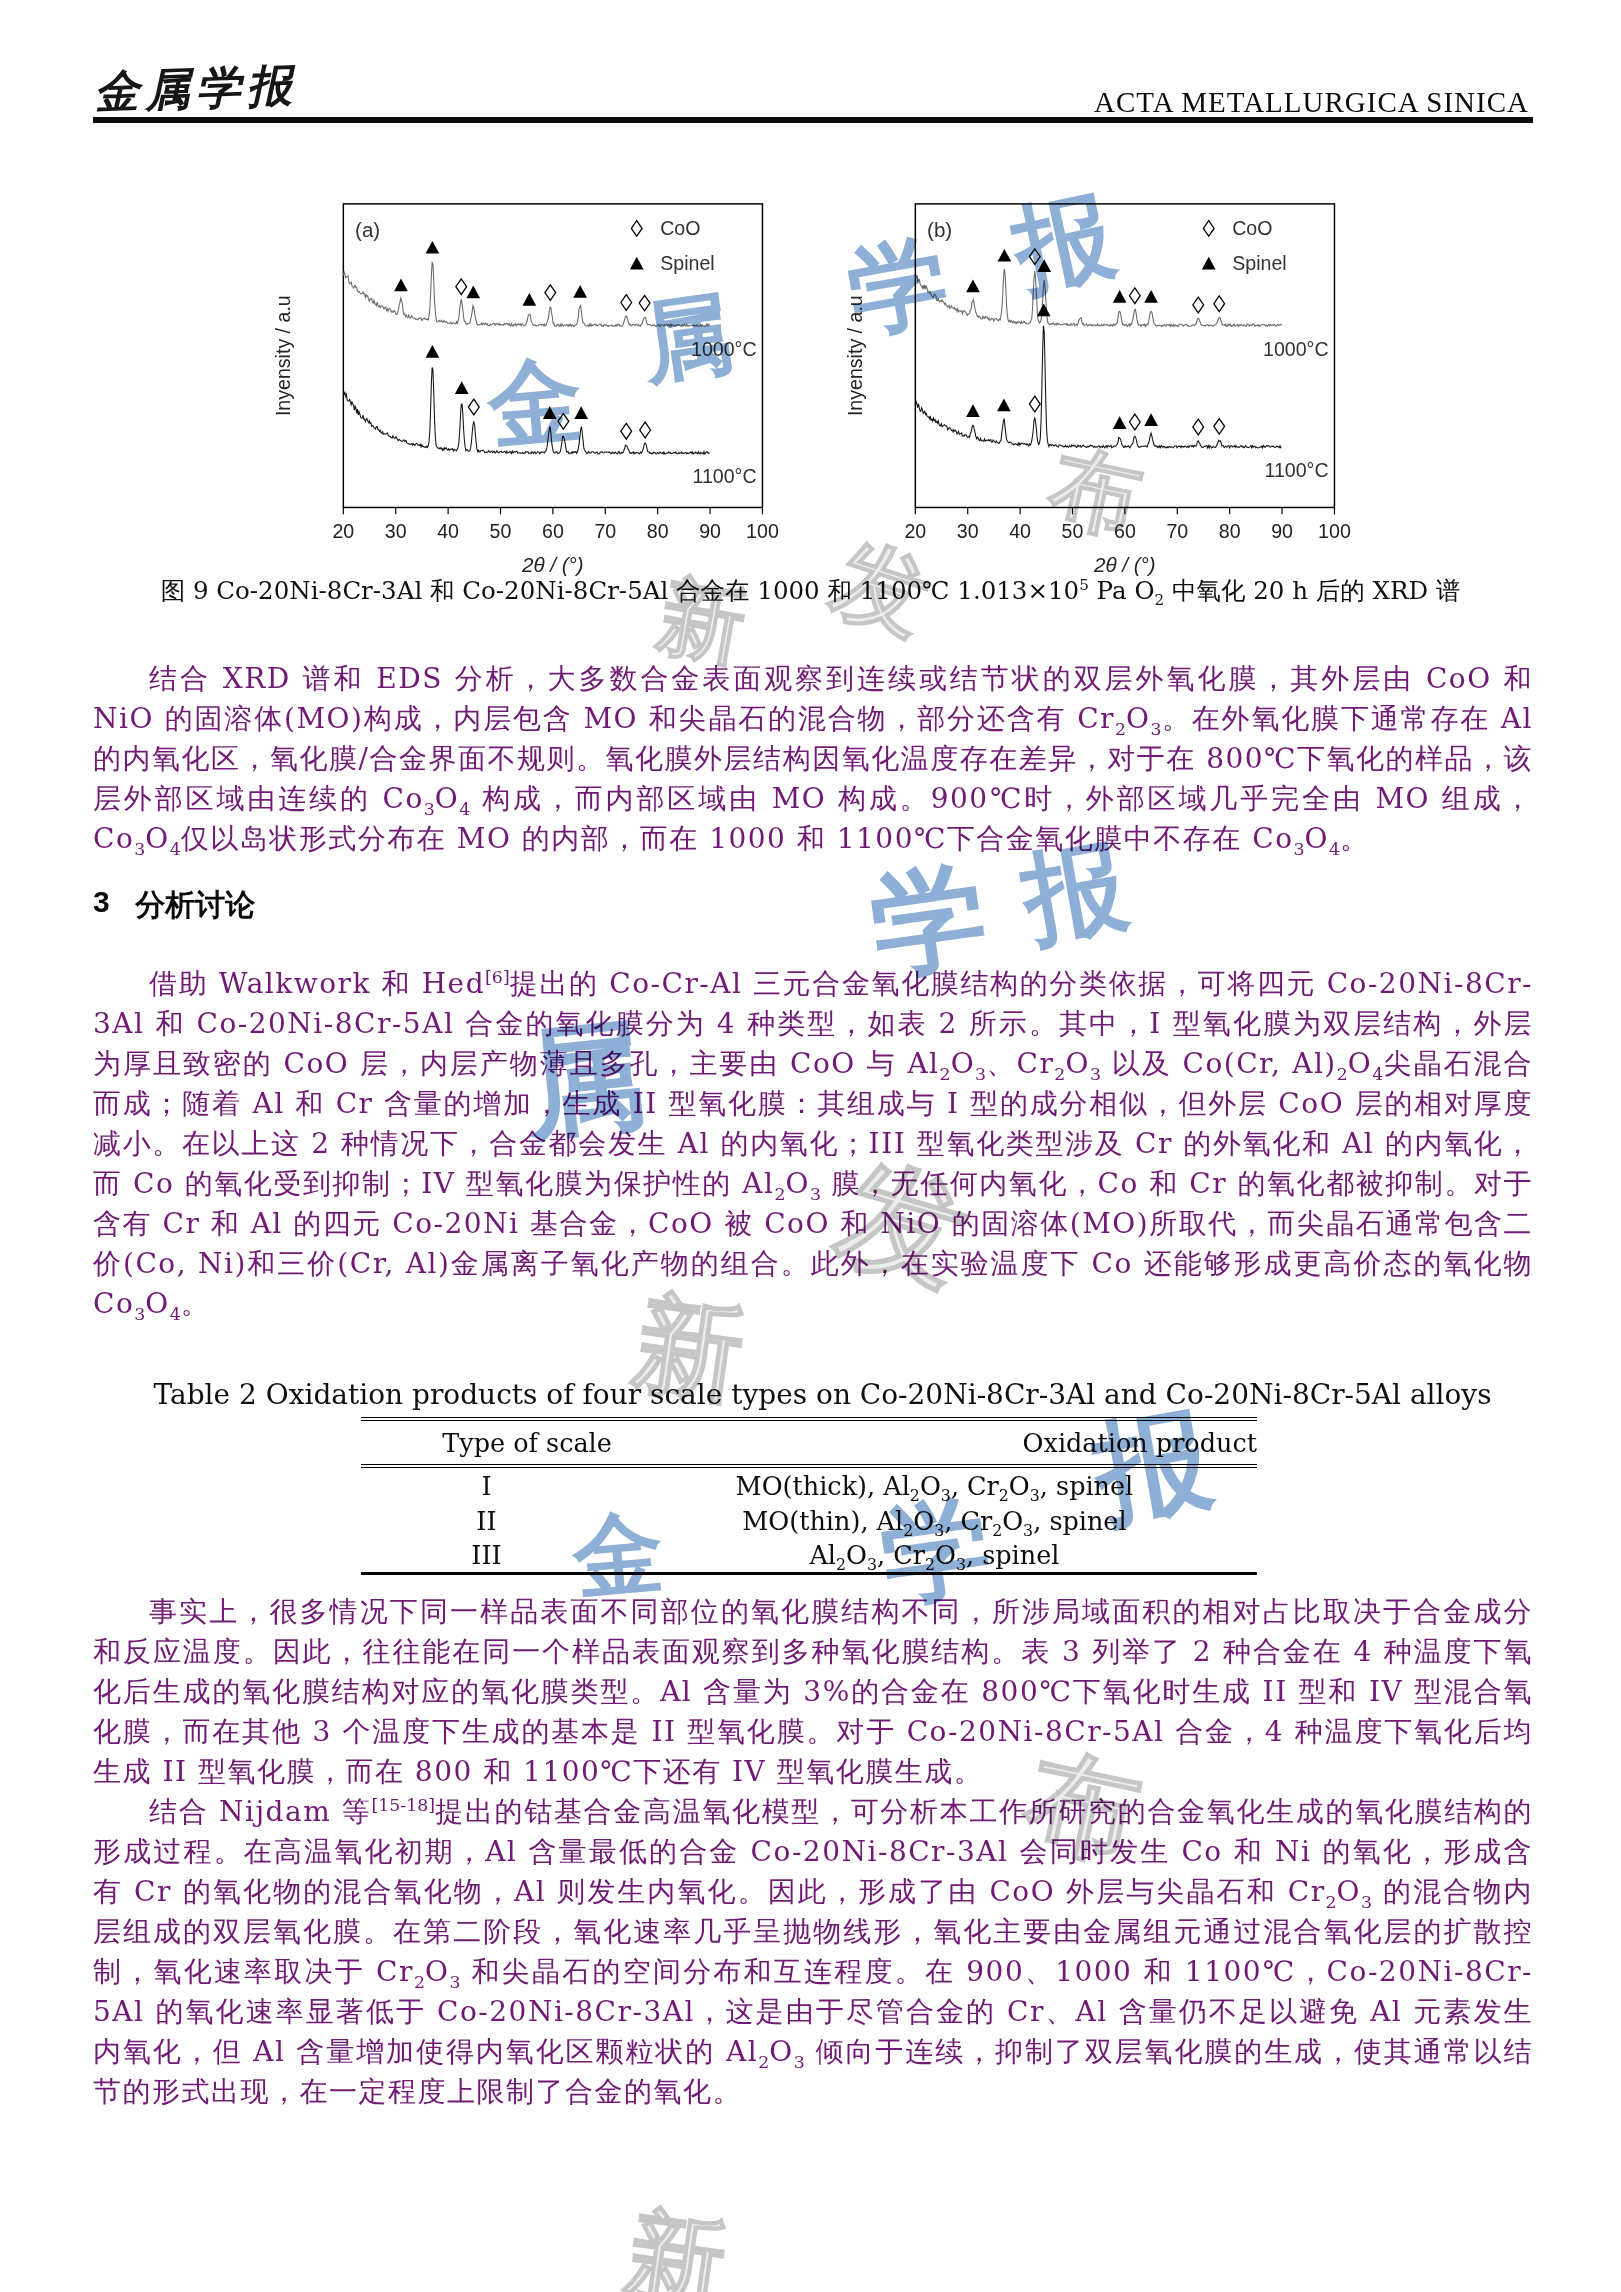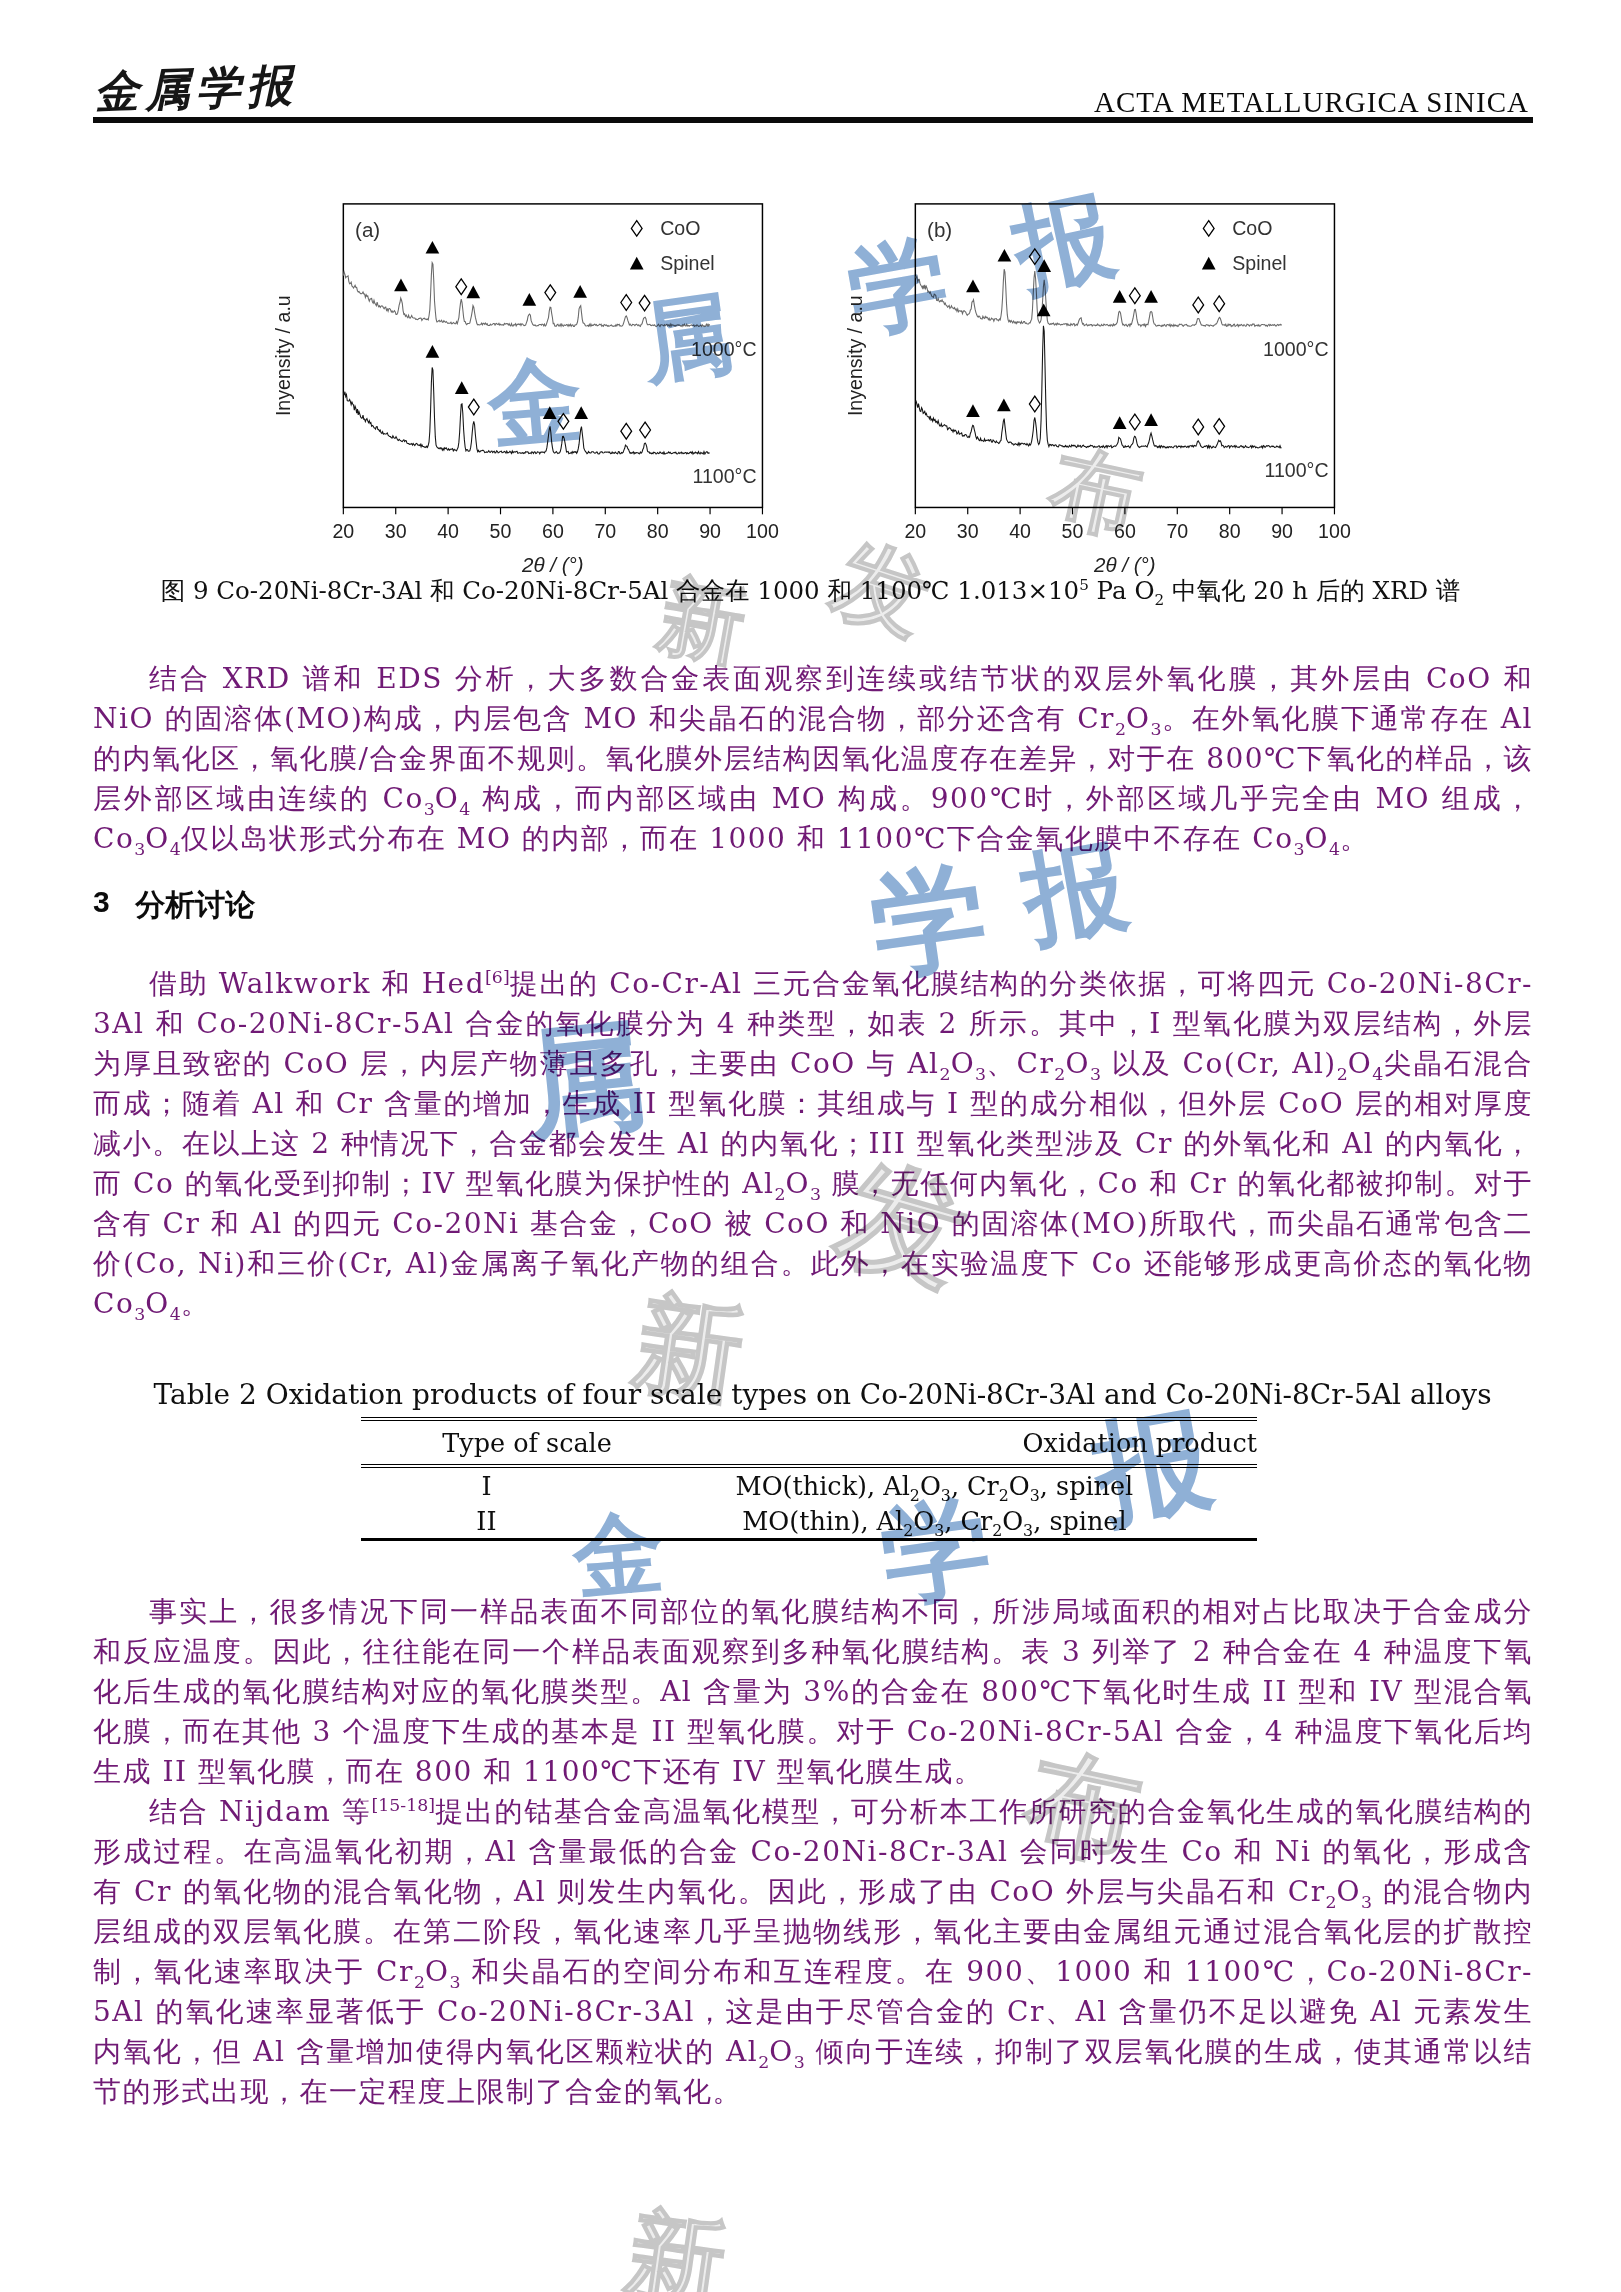--- a/index.html
+++ b/index.html
@@ -187,20 +187,24 @@
       </thead>
       <tbody id="t2body">
           <tr>
             <td class="c1">I</td>
             <td>MO(thick), Al<sub>2</sub>O<sub>3</sub>, Cr<sub>2</sub>O<sub>3</sub>, spinel</td>
           </tr>
           <tr>
             <td class="c1">II</td>
             <td>MO(thin), Al<sub>2</sub>O<sub>3</sub>, Cr<sub>2</sub>O<sub>3</sub>, spinel</td>
           </tr>
+          <tr>
+            <td class="c1">III</td>
+            <td>Al<sub>2</sub>O<sub>3</sub>, Cr<sub>2</sub>O<sub>3</sub>, spinel</td>
+          </tr>
         </tbody>
     </table>
   </div>
 
   <div class="body body2">
     <p>事实上，很多情况下同一样品表面不同部位的氧化膜结构不同，所涉局域面积的相对占比取决于合金成分和反应温度。因此，往往能在同一个样品表面观察到多种氧化膜结构。表 3 列举了 2 种合金在 4 种温度下氧化后生成的氧化膜结构对应的氧化膜类型。Al 含量为 3%的合金在 800℃下氧化时生成 II 型和 IV 型混合氧化膜，而在其他 3 个温度下生成的基本是 II 型氧化膜。对于 Co-20Ni-8Cr-5Al 合金，4 种温度下氧化后均生成 II 型氧化膜，而在 800 和 1100℃下还有 IV 型氧化膜生成。</p>
     <p>结合 Nijdam 等<sup>[15-18]</sup>提出的钴基合金高温氧化模型，可分析本工作所研究的合金氧化生成的氧化膜结构的形成过程。在高温氧化初期，Al 含量最低的合金 Co-20Ni-8Cr-3Al 会同时发生 Co 和 Ni 的氧化，形成含有 Cr 的氧化物的混合氧化物，Al 则发生内氧化。因此，形成了由 CoO 外层与尖晶石和 Cr<sub>2</sub>O<sub>3</sub> 的混合物内层组成的双层氧化膜。在第二阶段，氧化速率几乎呈抛物线形，氧化主要由金属组元通过混合氧化层的扩散控制，氧化速率取决于 Cr<sub>2</sub>O<sub>3</sub> 和尖晶石的空间分布和互连程度。在 900、1000 和 1100℃，Co-20Ni-8Cr-5Al 的氧化速率显著低于 Co-20Ni-8Cr-3Al，这是由于尽管合金的 Cr、Al 含量仍不足以避免 Al 元素发生内氧化，但 Al 含量增加使得内氧化区颗粒状的 Al<sub>2</sub>O<sub>3</sub> 倾向于连续，抑制了双层氧化膜的生成，使其通常以结节的形式出现，在一定程度上限制了合金的氧化。</p>
   </div>
 
   <div id="wmlayer">

